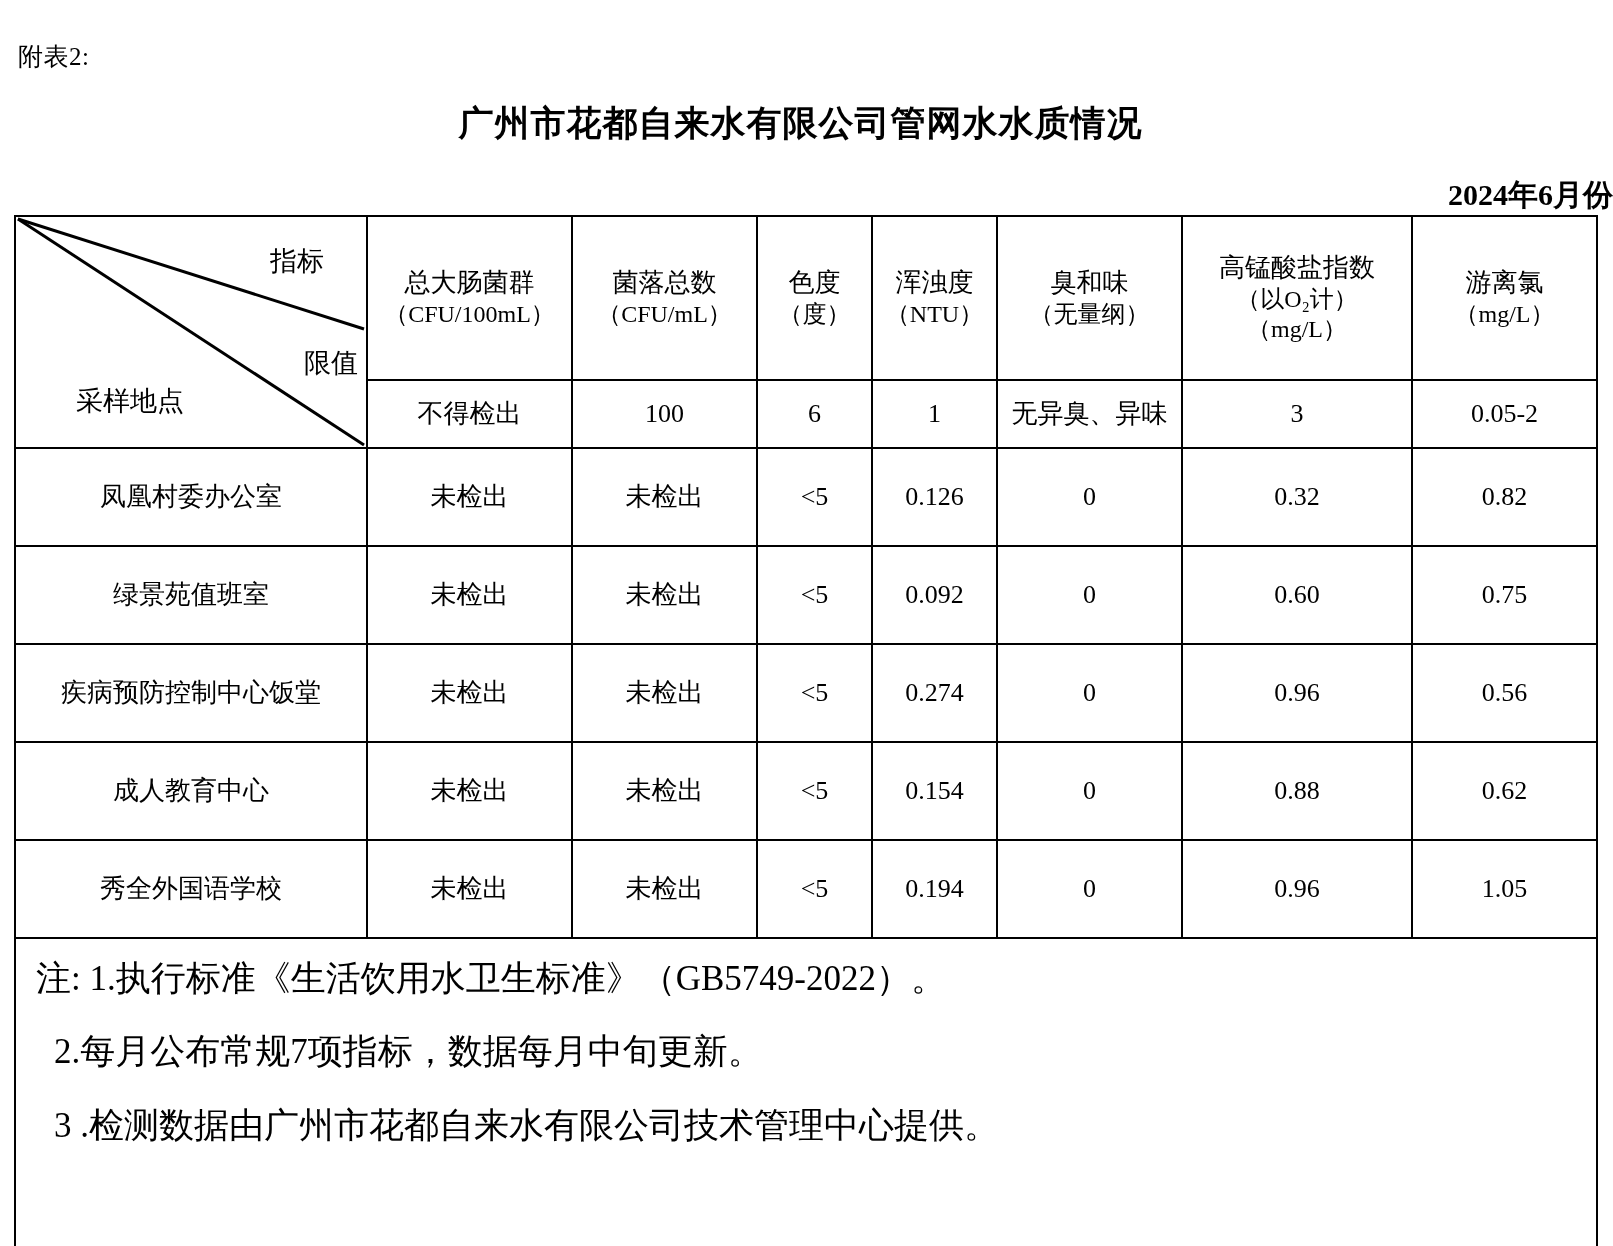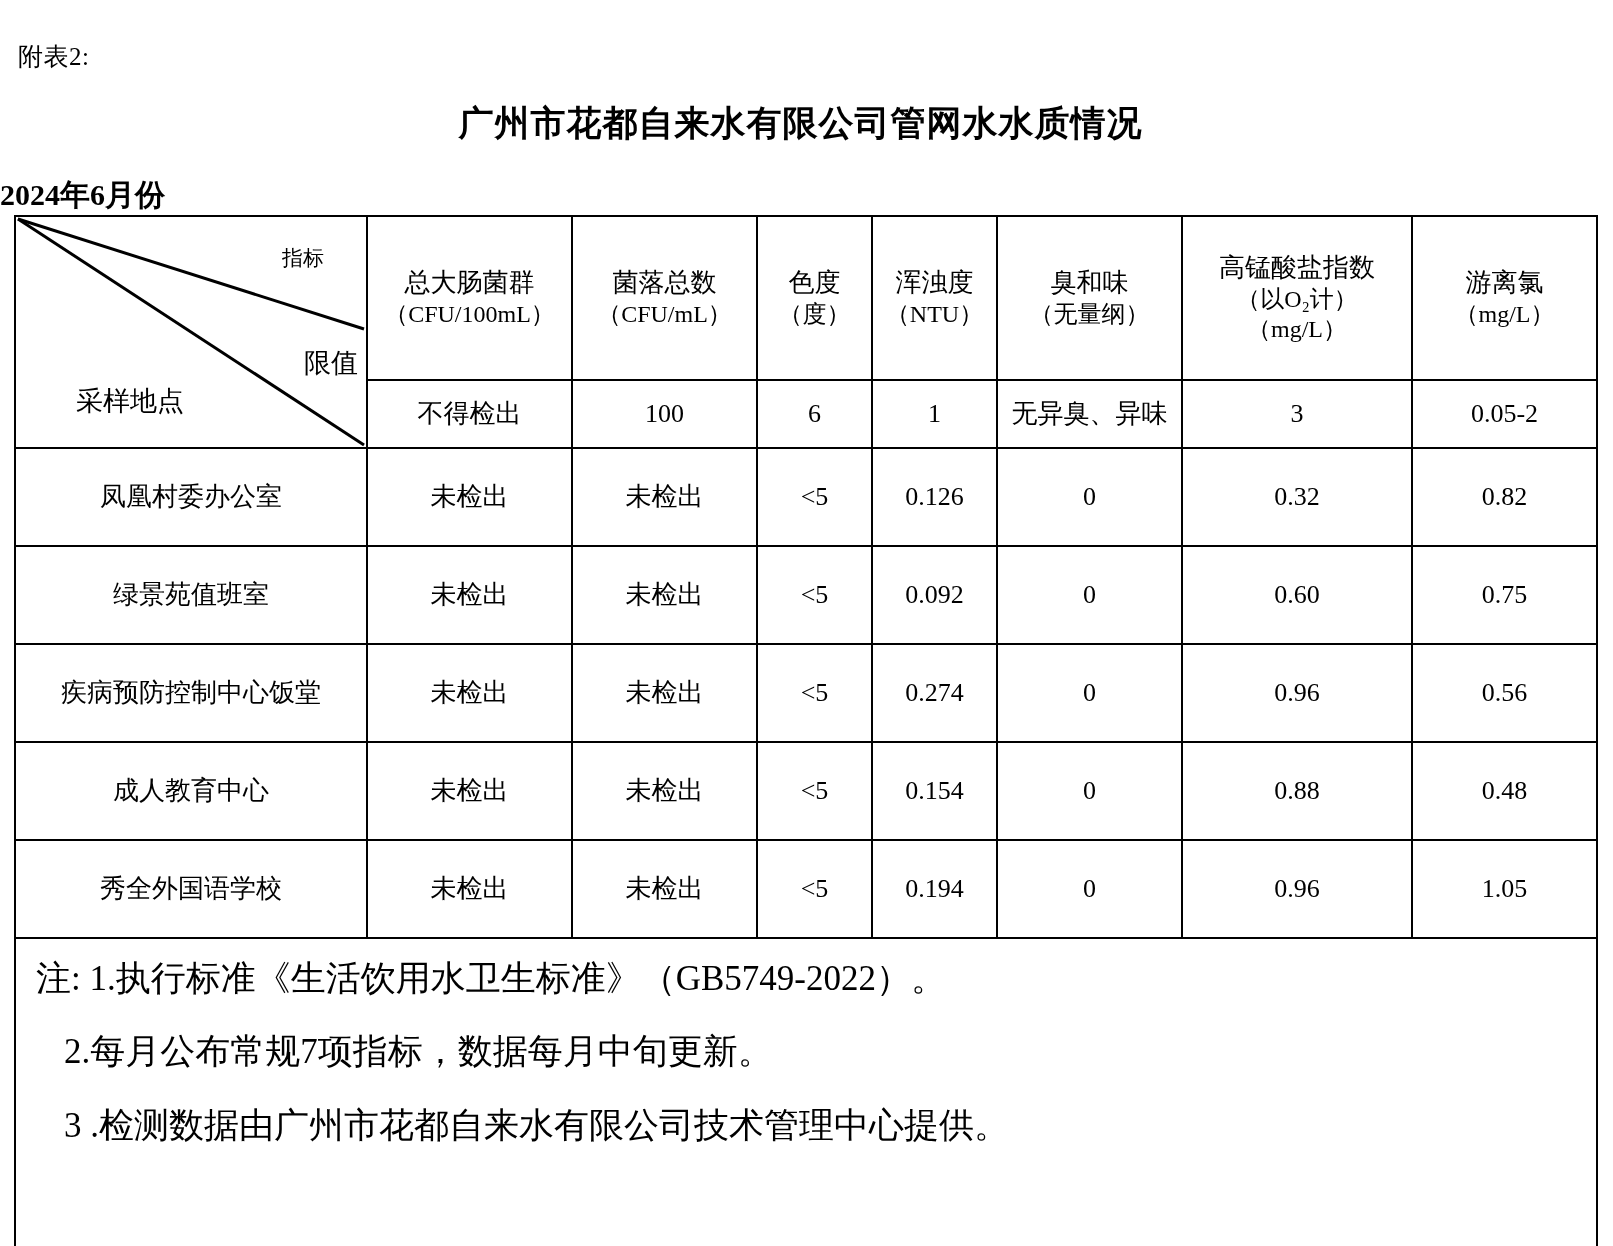--- a/index.html
+++ b/index.html
@@ -38,21 +38,21 @@
     text-align: center;
     font-size: 35px;
     font-weight: bold;
     letter-spacing: 1px;
   }
   .doc-subtitle {
     position: absolute;
     left: 0;
     right: 0;
     top: 175px;
-    text-align: left;
+    text-align: right;
     font-size: 30px;
     font-weight: bold;
   }
   table.wq {
     position: absolute;
     left: 14px;
     top: 215px;
     width: 1582px;
     border-collapse: collapse;
     table-layout: fixed;
@@ -74,21 +74,21 @@
     position: absolute;
     left: 0; top: 0;
     width: 100%; height: 100%;
   }
   .corner-cell .lbl-indicator {
     position: absolute;
     top: 28px;
     left: 0;
     right: 42px;
     text-align: right;
-    font-size: 21px;
+    font-size: 27px;
   }
   .corner-cell .lbl-limit {
     position: absolute;
     top: 130px;
     right: 8px;
     font-size: 27px;
   }
   .corner-cell .lbl-site {
     position: absolute;
     bottom: 28px;
@@ -122,21 +122,21 @@
     vertical-align: top !important;
     padding: 16px 20px 30px 20px !important;
     height: 270px;
   }
   .notes-cell p {
     margin: 0 0 26px 0;
     font-size: 35px;
     line-height: 1.35;
   }
   .notes-cell p.indent {
-    margin-left: 28px;
+    margin-left: 18px;
   }
 </style>
 </head>
 <body>
 
 <div class="page">
 
   <div class="attach-label">附表2:</div>
   <div class="doc-title">广州市花都自来水有限公司管网水水质情况</div>
   <div class="doc-subtitle">2024年6月份</div>
@@ -239,21 +239,21 @@
     </tr>
 
     <tr class="data-row">
       <td class="row-site">成人教育中心</td>
       <td>未检出</td>
       <td>未检出</td>
       <td class="num">&lt;5</td>
       <td class="num">0.154</td>
       <td class="num">0</td>
       <td class="num">0.88</td>
-      <td class="num">0.48</td>
+      <td class="num">0.62</td>
     </tr>
 
     <tr class="data-row">
       <td class="row-site">秀全外国语学校</td>
       <td>未检出</td>
       <td>未检出</td>
       <td class="num">&lt;5</td>
       <td class="num">0.194</td>
       <td class="num">0</td>
       <td class="num">0.96</td>

